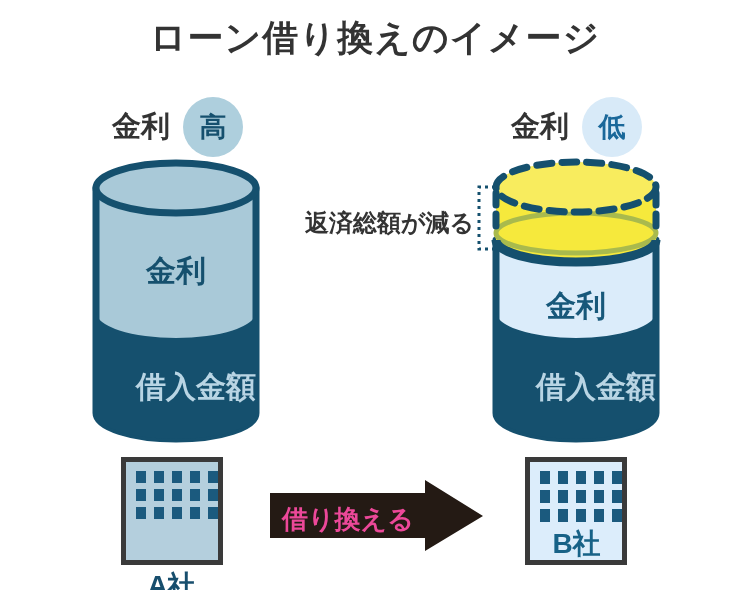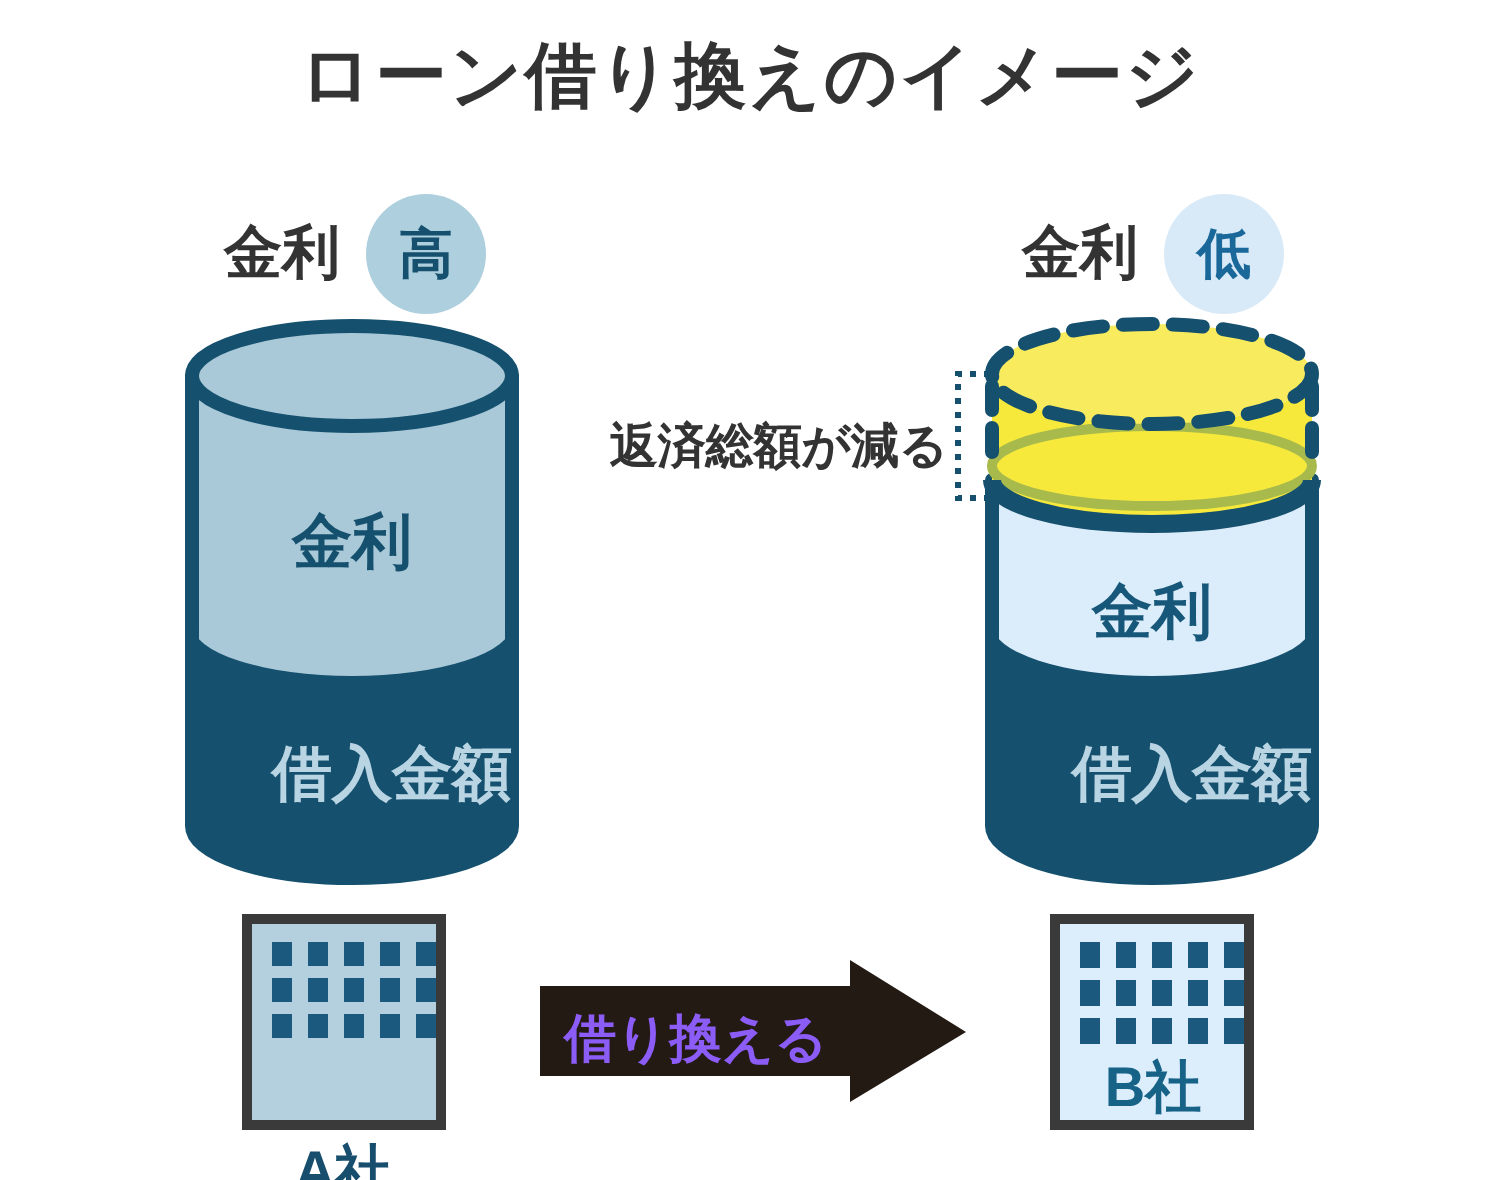--- a/index.html
+++ b/index.html
@@ -63,23 +63,22 @@
 
   .company{
     width:97px;text-align:center;
     font-size:28px;font-weight:700;
   }
   .company-a{left:123px;top:525px;color:var(--companyAText);margin-top:42px;}
   .company-b{left:528px;top:525px;color:var(--companyBText);}
 
   .arrow-label{
     left:282px;top:502px;width:132px;
-    text-align:center;
     font-size:26px;font-weight:800;
-    color:#8b5cf6;
+    color:#ec4899;
   }
 
   
   .s-navy{fill:var(--navy);}
   .s-body-l{fill:var(--cylLightL);stroke:var(--navy);stroke-width:7;stroke-linejoin:round;}
   .s-body-r{fill:var(--cylLightR);stroke:var(--navy);stroke-width:7;stroke-linejoin:round;}
   .s-top-l{fill:var(--cylLightL);stroke:var(--navy);stroke-width:7;}
   .s-yellow{fill:var(--yellow);}
   .s-yellow-top{fill:var(--yellowTop);stroke:var(--navy);stroke-width:7;stroke-dasharray:15 10;stroke-linecap:round;}
   .s-dash-wall{fill:none;stroke:var(--navy);stroke-width:7;stroke-dasharray:12 9;stroke-linecap:round;}

